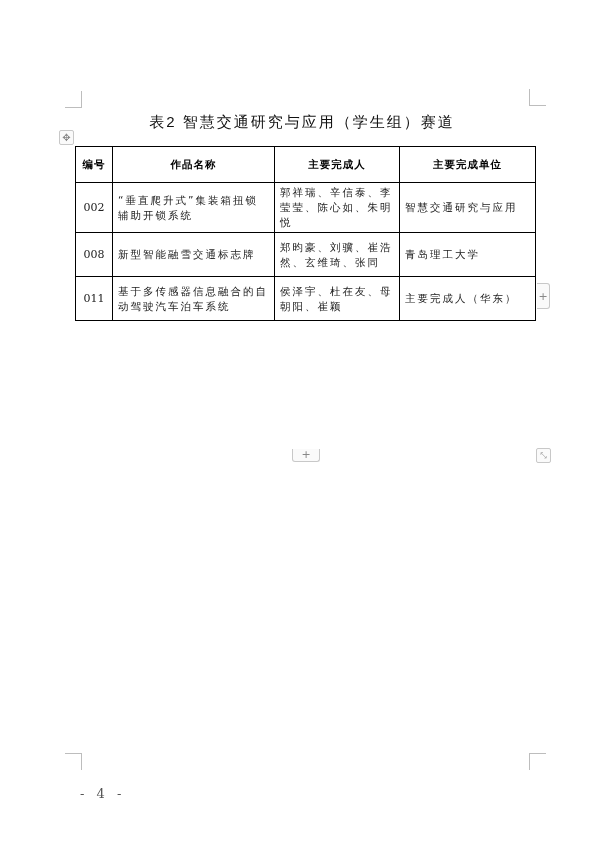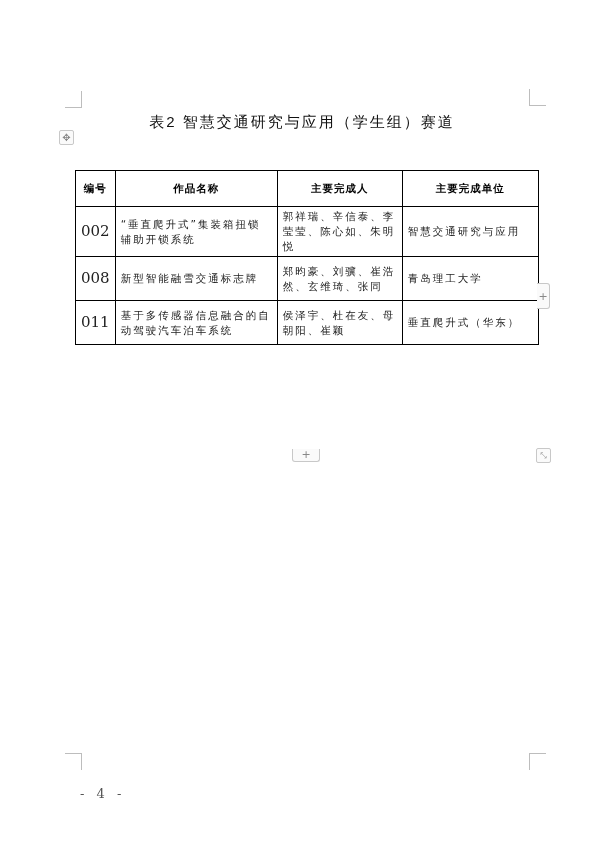--- a/index.html
+++ b/index.html
@@ -18,28 +18,27 @@
       font-family: Liberation Sans, sans-serif; font-size: 15px; letter-spacing: 2px; color: #111;
     }
     .move-handle {
       position: absolute; left: 59px; top: 130px; width: 13px; height: 13px;
       border: 1px solid #c8c8c8; border-radius: 2px; background: #fafafa;
       display: flex; align-items: center; justify-content: center; font-size: 10px; color: #8a8a8a;
     }
     table.data {
       position: absolute; left: 75px; top: 146px; border-collapse: collapse; table-layout: fixed;
       font-size: 10.5px;
-      margin-top: 24px;
     }
     table.data td, table.data th {
       border: 1px solid #000; padding: 2px 5px; vertical-align: middle; line-height: 15px;
       letter-spacing: 2px; color: #222;
     }
     table.data th { font-weight: bold; height: 31px; letter-spacing: 1px; color: #000; }
-    table.data td.num { text-align: center; letter-spacing: 0; font-family: "DejaVu Serif", serif; font-size: 15px; }
+    table.data td.num { text-align: center; letter-spacing: 0; font-family: "DejaVu Serif", serif; font-size: 11px; }
     table.data tr.row-h { height: 44px; }
     table.data tr.row-first { height: 47px; }
 
     .add-col-btn {
       position: absolute; left: 537px; top: 283px; width: 12px; height: 24px;
       border: 1px solid #c8c8c8; border-left: none; border-radius: 0 3px 3px 0; background: #fafafa;
       display: flex; align-items: center; justify-content: center; font-size: 11px; color: #888;
     }
     .add-row-btn {
       position: absolute; left: 292px; top: 449px; width: 26px; height: 12px;
@@ -95,21 +94,21 @@
     <tr class="row-h">
       <td class="num">008</td>
       <td>新型智能融雪交通标志牌</td>
       <td>郑昀豪、刘骥、崔浩然、玄维琦、张同</td>
       <td>青岛理工大学</td>
     </tr>
     <tr class="row-h">
       <td class="num">011</td>
       <td>基于多传感器信息融合的自动驾驶汽车泊车系统</td>
       <td>侯泽宇、杜在友、母朝阳、崔颖</td>
-      <td>垂直爬升式（华东）</td>
+      <td>主要完成人（华东）</td>
     </tr>
   </tbody>
 </table>
 
 <div class="add-col-btn">
   <span>+</span>
 </div>
 <div class="add-row-btn">
   <span>+</span>
 </div>

